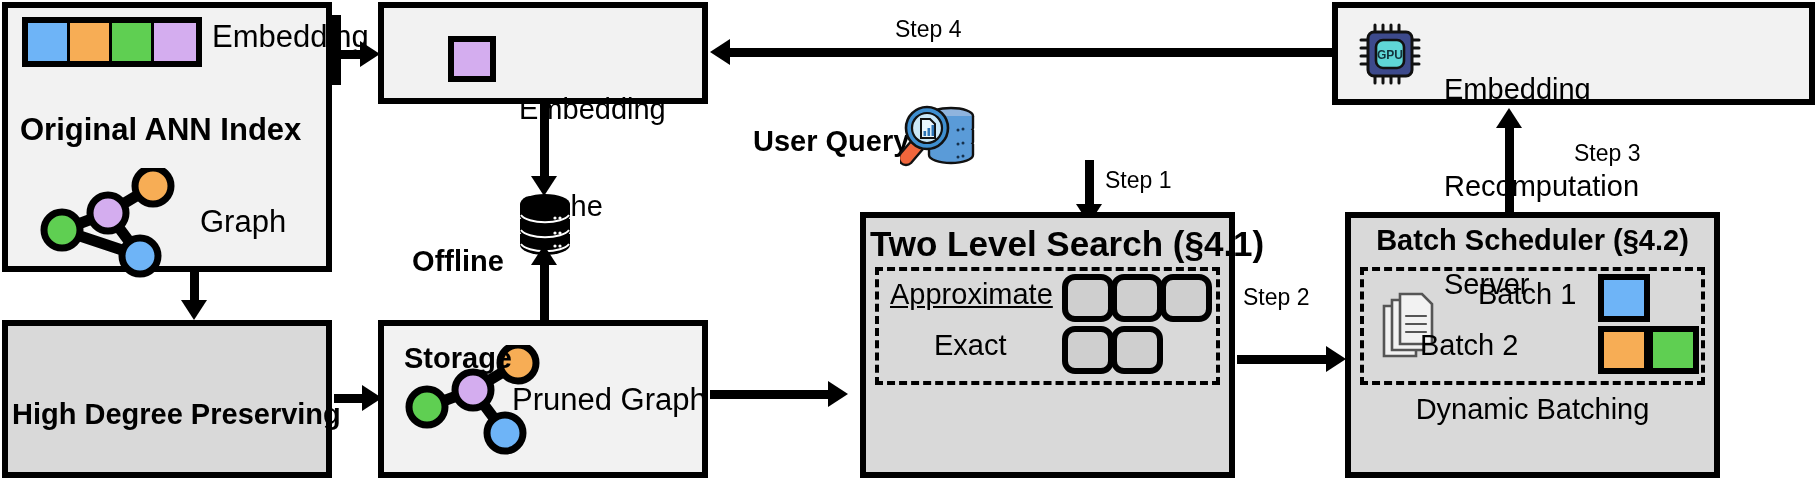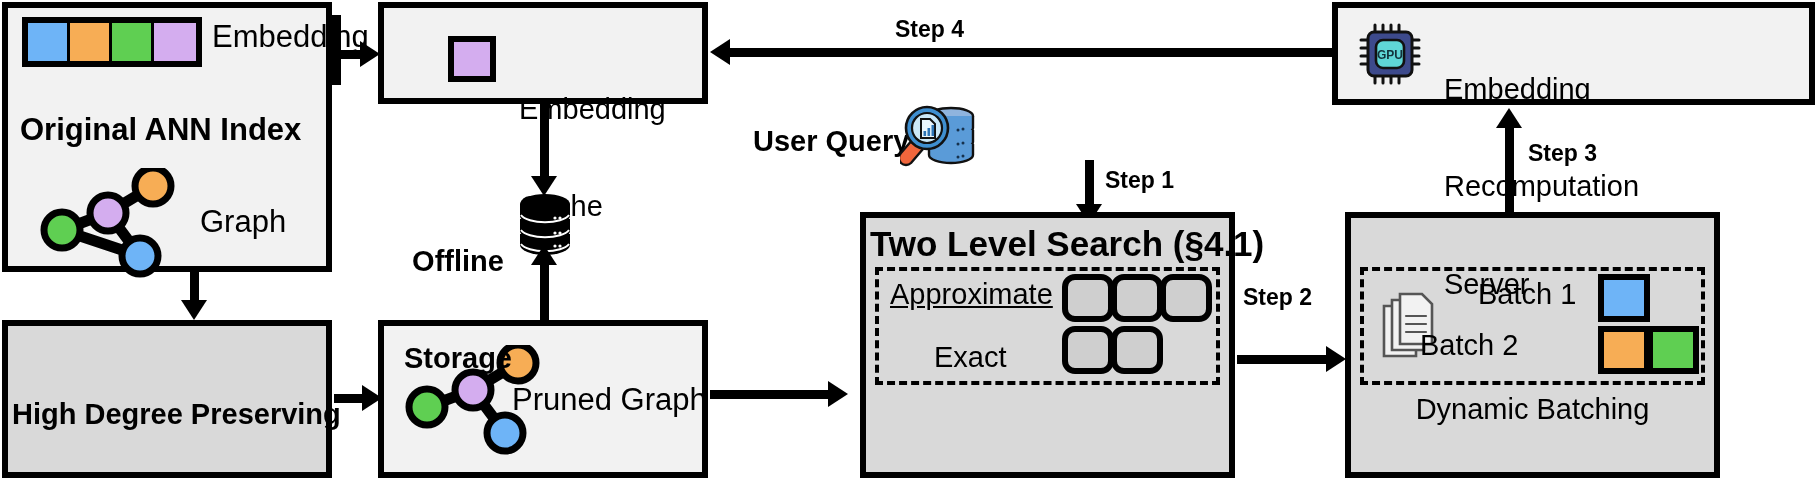--- a/index.html
+++ b/index.html
@@ -42,21 +42,21 @@
     position: absolute;
     width: 0; height: 0;
   }
   .ah-right { border-top: 13px solid transparent; border-bottom: 13px solid transparent; border-left: 20px solid #000; }
   .ah-left  { border-top: 13px solid transparent; border-bottom: 13px solid transparent; border-right: 20px solid #000; }
   .ah-down  { border-left: 13px solid transparent; border-right: 13px solid transparent; border-top: 20px solid #000; }
   .ah-up    { border-left: 13px solid transparent; border-right: 13px solid transparent; border-bottom: 20px solid #000; }
 
   .step-label {
     position: absolute;
-    font-weight: bold;
+    font-weight: normal;
     font-size: 23px;
     white-space: nowrap;
   }
 
   
   .emb-strip {
     position: absolute;
     display: flex;
     border: 6px solid #000;
     box-sizing: border-box;
@@ -261,35 +261,36 @@
 
   <div class="dashed-box" style="left:875px; top:267px; width:345px; height:118px;"></div>
 
   <div class="lbl" style="left:890px; top:278px; font-size:29px;text-decoration:underline;">Approximate</div>
   <div class="slot-row" style="left:1062px; top:274px;">
     <div class="slot"></div>
     <div class="slot"></div>
     <div class="slot"></div>
   </div>
 
-  <div class="lbl" style="left:934px; top:329px; font-size:29px;margin-top:12px;">Exact</div>
+  <div class="lbl" style="left:934px; top:329px; font-size:29px;">Exact</div>
   <div class="slot-row" style="left:1062px; top:326px;">
     <div class="slot"></div>
     <div class="slot"></div>
   </div>
 
 
   <div class="hline" style="left:710px; top:390px; width:122px; height:9px;"></div>
   <div class="arrowhead ah-right" style="left:828px; top:381px;"></div>
 
   <div class="hline" style="left:1237px; top:355px; width:98px; height:9px;"></div>
   <div class="arrowhead ah-right" style="left:1326px; top:346px;"></div>
   <div class="step-label" style="left:1243px; top:284px;">Step 2</div>
 
   <div class="box shaded" style="left:1345px; top:212px; width:375px; height:266px;"></div>
+  <div class="lbl center-txt" style="left:1355px; top:224px; width:355px; font-size:29px; font-weight:bold;">Batch Scheduler (§4.2)</div>
 
   <div class="dashed-box" style="left:1360px; top:267px; width:345px; height:118px;"></div>
 
   <svg class="graph" style="left:1380px; top:292px;" width="62" height="72" viewBox="0 0 62 72">
     <g fill="#f2f2f2" stroke="#555" stroke-width="2.6">
       <path d="M4 14 h22 l10 10 v40 h-32 z"></path>
       <path d="M12 8 h22 l10 10 v40 h-32 z"></path>
       <path d="M20 2 h22 l10 10 v40 h-32 z"></path>
     </g>
     <g stroke="#555" stroke-width="2.2" stroke-linecap="round">
@@ -307,21 +308,21 @@
   <div class="lbl" style="left:1420px; top:329px; font-size:29px;">Batch 2</div>
   <div class="batch-pair" style="left:1598px; top:326px;">
     <div class="batch-sq" style="background:#F7AD55;"></div>
     <div class="batch-sq" style="background:#5FCF52;"></div>
   </div>
 
   <div class="lbl center-txt" style="left:1355px; top:393px; width:355px; font-size:29px;">Dynamic Batching</div>
 
   <div class="vline" style="left:1505px; top:126px; width:9px; height:86px;"></div>
   <div class="arrowhead ah-up" style="left:1496px; top:108px;"></div>
-  <div class="step-label" style="left:1528px; top:140px;text-align:center;">Step 3</div>
+  <div class="step-label" style="left:1574px; top:140px;text-align:center;">Step 3</div>
 
   <div class="box" style="left:1332px; top:2px; width:483px; height:103px;"></div>
 
   <svg class="graph" style="left:1358px; top:22px;" width="64" height="64" viewBox="0 0 64 64">
     <g stroke="#111" stroke-width="3" stroke-linecap="round">
       <line x1="17" y1="3" x2="17" y2="11"></line>
         <line x1="25" y1="3" x2="25" y2="11"></line>
       <line x1="33" y1="3" x2="33" y2="11"></line>
         <line x1="41" y1="3" x2="41" y2="11"></line>
       <line x1="17" y1="53" x2="17" y2="61"></line>

